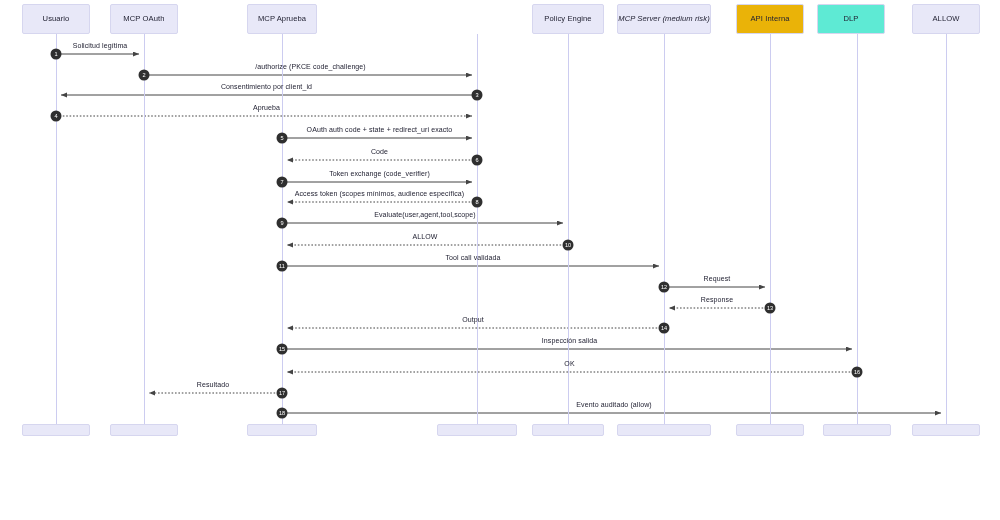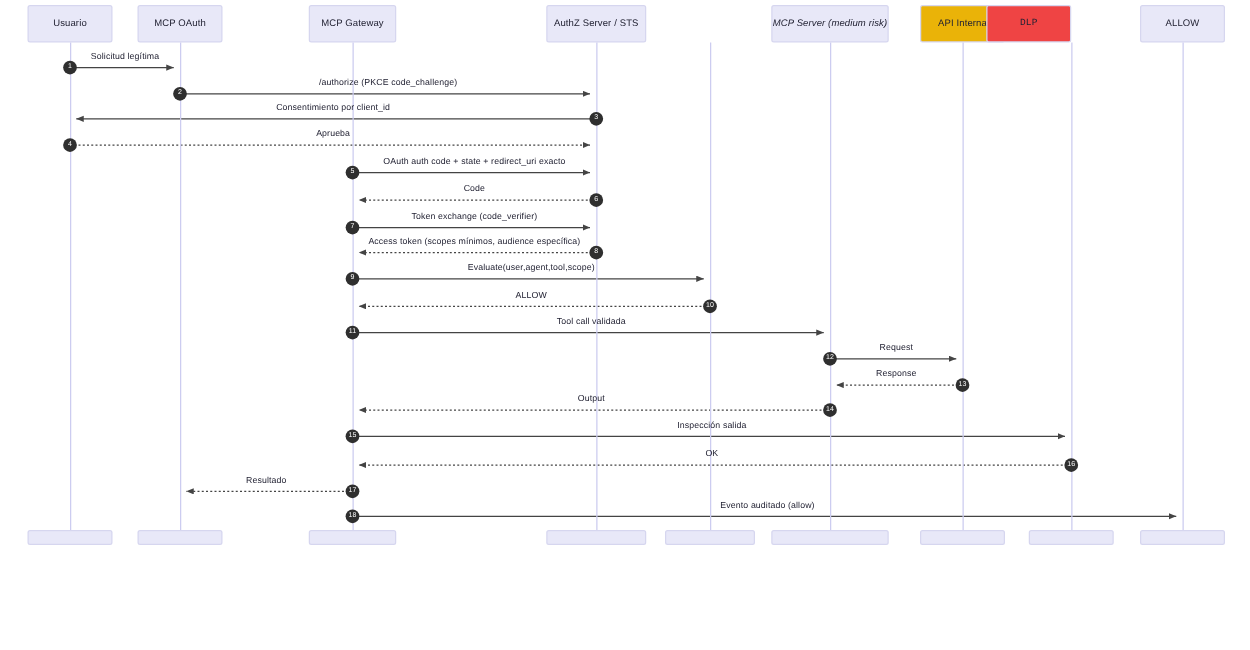--- a/index.html
+++ b/index.html
@@ -72,42 +72,42 @@
       <span class="part-label" style="color: rgb(34, 34, 51);">Usuario</span>
     </div>
     <div class="lifeline" style="left: 56px; top: 34px; height: 390px; background: rgb(204, 204, 240);"></div>
     <div class="foot-box" style="left: 22px; top: 424px; width: 68px; background: rgb(232, 232, 248); border-color: rgb(214, 214, 239);"></div>
     <div class="part-box" style="left: 110px; top: 4px; width: 68px; height: 30px; background: rgb(232, 232, 248); border-color: rgb(214, 214, 239);">
       <span class="part-label" style="color: rgb(34, 34, 51);">MCP OAuth</span>
     </div>
     <div class="lifeline" style="left: 144px; top: 34px; height: 390px; background: rgb(204, 204, 240);"></div>
     <div class="foot-box" style="left: 110px; top: 424px; width: 68px; background: rgb(232, 232, 248); border-color: rgb(214, 214, 239);"></div>
     <div class="part-box" style="left: 247px; top: 4px; width: 70px; height: 30px; background: rgb(232, 232, 248); border-color: rgb(214, 214, 239);">
-      <span class="part-label" style="color: rgb(34, 34, 51);">MCP Gateway</span>
+      <span class="part-label" style="color: rgb(34, 34, 51);">MCP Aprueba</span>
     </div>
     <div class="lifeline" style="left: 282px; top: 34px; height: 390px; background: rgb(204, 204, 240);"></div>
     <div class="foot-box" style="left: 247px; top: 424px; width: 70px; background: rgb(232, 232, 248); border-color: rgb(214, 214, 239);"></div>
-    <div class="part-box" style="left: 437px; top: 4px; width: 80px; height: 30px; background: rgb(232, 232, 248); border-color: rgb(214, 214, 239);">
-      <span class="part-label" style="color: rgb(34, 34, 51);">AuthZ Server / STS</span>
-    </div>
     <div class="lifeline" style="left: 477px; top: 34px; height: 390px; background: rgb(204, 204, 240);"></div>
     <div class="foot-box" style="left: 437px; top: 424px; width: 80px; background: rgb(232, 232, 248); border-color: rgb(214, 214, 239);"></div>
+    <div class="part-box" style="left: 532px; top: 4px; width: 72px; height: 30px; background: rgb(232, 232, 248); border-color: rgb(214, 214, 239);">
+      <span class="part-label" style="color: rgb(34, 34, 51);">Policy Engine</span>
+    </div>
     <div class="lifeline" style="left: 568px; top: 34px; height: 390px; background: rgb(204, 204, 240);"></div>
     <div class="foot-box" style="left: 532px; top: 424px; width: 72px; background: rgb(232, 232, 248); border-color: rgb(214, 214, 239);"></div>
     <div class="part-box" style="left: 617px; top: 4px; width: 94px; height: 30px; background: rgb(232, 232, 248); border-color: rgb(214, 214, 239); font-style: italic;">
       <span class="part-label" style="color: rgb(34, 34, 51);">MCP Server (medium risk)</span>
     </div>
     <div class="lifeline" style="left: 664px; top: 34px; height: 390px; background: rgb(204, 204, 240);"></div>
     <div class="foot-box" style="left: 617px; top: 424px; width: 94px; background: rgb(232, 232, 248); border-color: rgb(214, 214, 239);"></div>
     <div class="part-box" style="left: 736px; top: 4px; width: 68px; height: 30px; background: #eab308; border-color: rgb(214, 214, 239);">
       <span class="part-label" style="color: rgb(34, 34, 51);">API Interna</span>
     </div>
     <div class="lifeline" style="left: 770px; top: 34px; height: 390px; background: rgb(204, 204, 240);"></div>
     <div class="foot-box" style="left: 736px; top: 424px; width: 68px; background: rgb(232, 232, 248); border-color: rgb(214, 214, 239);"></div>
-    <div class="part-box" style="left: 789px; top: 4px; width: 68px; height: 30px; background: #ef4444; border-color: rgb(214, 214, 239); font-family: Liberation Mono, monospace;">
+    <div class="part-box" style="left: 817px; top: 4px; width: 68px; height: 30px; background: #5eead4; border-color: rgb(214, 214, 239);">
       <span class="part-label" style="color: rgb(34, 34, 51);">DLP</span>
     </div>
     <div class="lifeline" style="left: 857px; top: 34px; height: 390px; background: rgb(204, 204, 240);"></div>
     <div class="foot-box" style="left: 823px; top: 424px; width: 68px; background: rgb(232, 232, 248); border-color: rgb(214, 214, 239);"></div>
     <div class="part-box" style="left: 912px; top: 4px; width: 68px; height: 30px; background: rgb(232, 232, 248); border-color: rgb(214, 214, 239);">
       <span class="part-label" style="color: rgb(34, 34, 51);">ALLOW</span>
     </div>
     <div class="lifeline" style="left: 946px; top: 34px; height: 390px; background: rgb(204, 204, 240);"></div>
     <div class="foot-box" style="left: 912px; top: 424px; width: 68px; background: rgb(232, 232, 248); border-color: rgb(214, 214, 239);"></div>
     <div class="msg-label" style="left: 100px; top: 42px; color: rgb(34, 34, 51);">Solicitud legítima</div>

